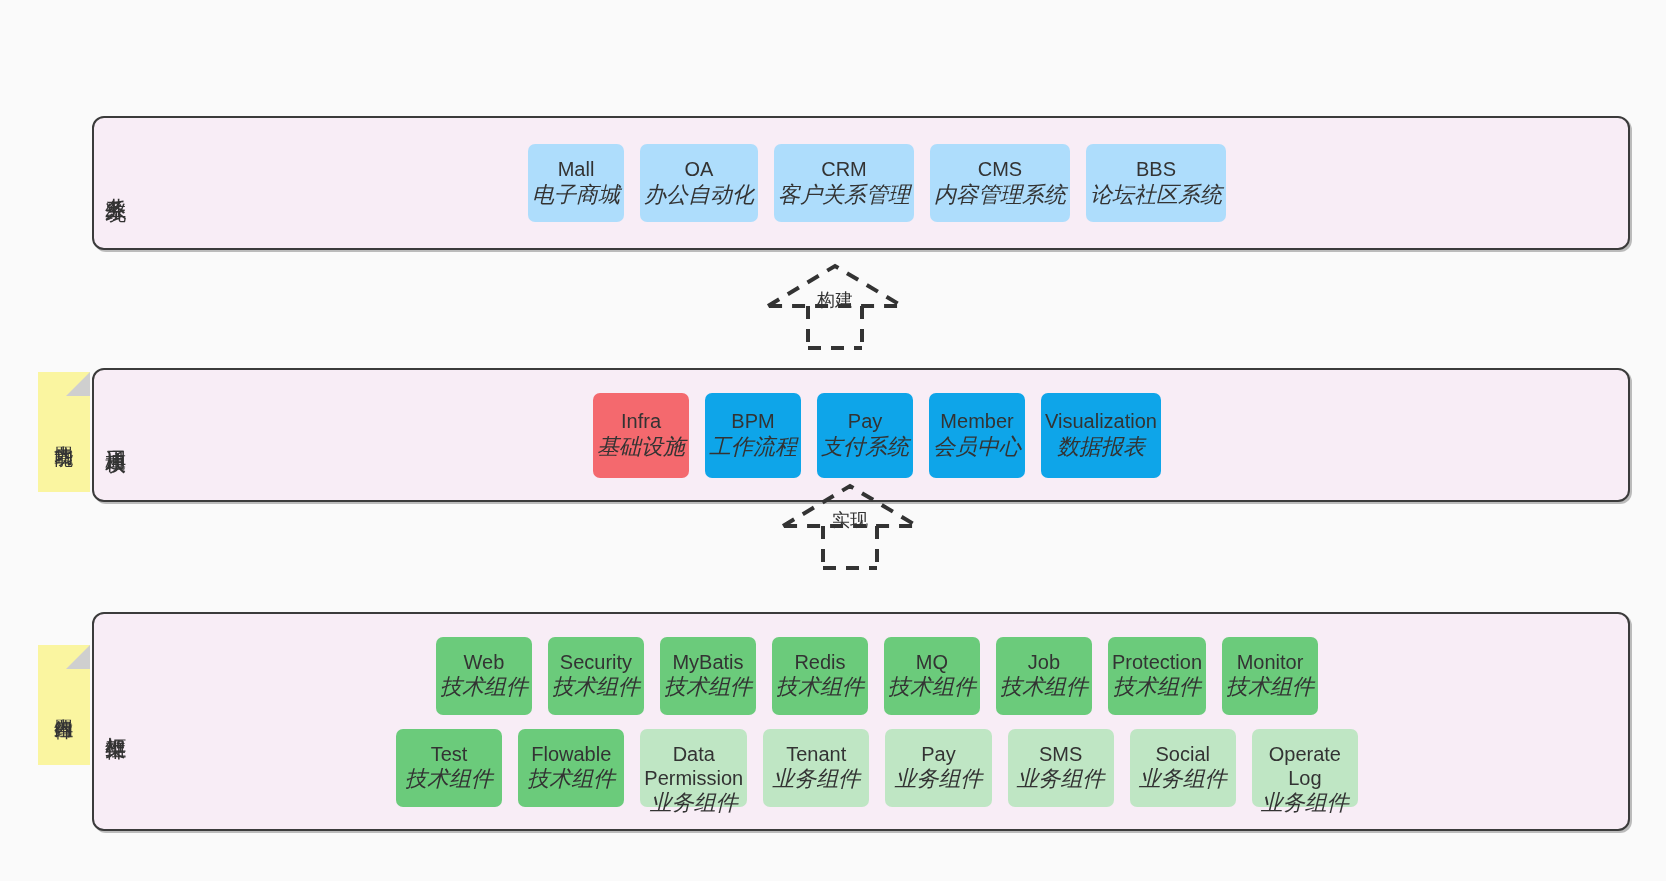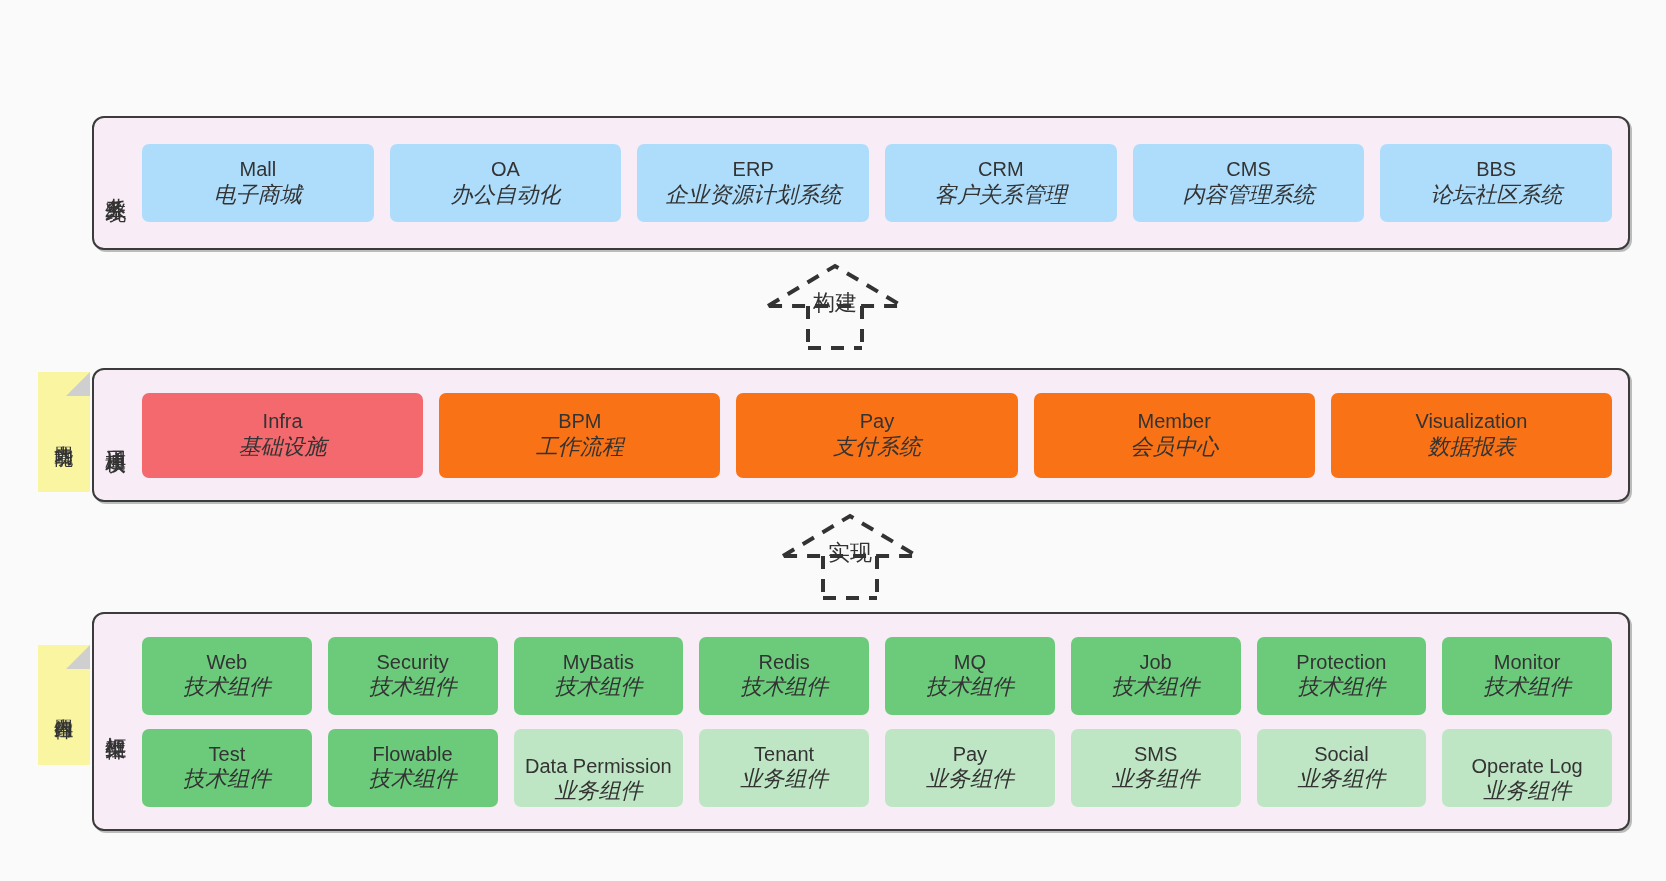--- a/index.html
+++ b/index.html
@@ -53,20 +53,21 @@
     user-select: none;
   }
 
   .layer-body {
     flex: 1 1 auto;
     display: flex;
     flex-direction: column;
     justify-content: center;
     gap: 14px;
     padding: 12px 16px 12px 4px;
+    align-items: center;
   }
 
   .row {
     display: flex;
     flex-direction: row;
     gap: 16px;
   }
 
   
   .card {
@@ -88,21 +89,21 @@
   }
   .card .cn {
     font-size: 22px;
     white-space: nowrap;
     font-style: italic;
   }
   .card.wrap .en { white-space: normal; margin-top: 24px; }
 
   .card.blue        { background: #AEDDFC; height: 78px; }
   .card.red         { background: #F4696E; height: 85px; }
-  .card.pink        { background: #f97316; height: 85px; }
+  .card.pink        { background: #0ea5e9; height: 85px; }
   .card.green       { background: #6BCB7B; height: 78px; }
   .card.lightgreen  { background: #BFE6C4; height: 78px; }
 
   
   .sticky {
     position: absolute;
     box-sizing: border-box;
     width: 52px;
     background: #FAF5A0;
     font-size: 19px;
@@ -130,21 +131,21 @@
     border-color: transparent transparent #cfcfcf transparent;
   }
 
   
   .uml-arrow {
     position: absolute;
     pointer-events: none;
   }
   .uml-arrow .lbl {
     position: absolute;
-    font-size: 22px;
+    font-size: 18px;
     color: #333333;
     background: transparent;
     white-space: nowrap;
     left: 50%;
     transform: translateX(-50%);
     user-select: none;
   }
 </style>
 </head>
 <body>
@@ -155,24 +156,20 @@
     <div class="layer-title">业务系统</div>
     <div class="layer-body">
       <div class="row" id="business-row">
           <div class="card blue">
             <div class="en">Mall</div>
             <div class="cn">电子商城</div>
           </div>
           <div class="card blue">
             <div class="en">OA</div>
             <div class="cn">办公自动化</div>
-          </div>
-          <div class="card blue">
-            <div class="en">ERP</div>
-            <div class="cn">企业资源计划系统</div>
           </div>
           <div class="card blue">
             <div class="en">CRM</div>
             <div class="cn">客户关系管理</div>
           </div>
           <div class="card blue">
             <div class="en">CMS</div>
             <div class="cn">内容管理系统</div>
           </div>
           <div class="card blue">
@@ -220,21 +217,21 @@
             <div class="cn">会员中心</div>
           </div>
           <div class="card pink">
             <div class="en">Visualization</div>
             <div class="cn">数据报表</div>
           </div>
         </div>
     </div>
   </div>
 
-  <div class="uml-arrow" id="arrow-implement" style="left:775px; top:508px; width:150px; height:92px;">
+  <div class="uml-arrow" id="arrow-implement" style="left:775px; top:478px; width:150px; height:92px;">
     <svg width="150" height="92" viewBox="0 0 150 92">
       <path d="M 8 48 L 75 8 L 142 48 L 8 48" fill="none" stroke="#333333" stroke-width="4" stroke-dasharray="13,10" stroke-linecap="butt"></path>
       <line x1="48" y1="48" x2="48" y2="90" stroke="#333333" stroke-width="4" stroke-dasharray="13,10"></line>
       <line x1="102" y1="48" x2="102" y2="90" stroke="#333333" stroke-width="4" stroke-dasharray="13,10"></line>
       <line x1="48" y1="90" x2="102" y2="90" stroke="#333333" stroke-width="4" stroke-dasharray="13,10"></line>
     </svg>
     <span class="lbl" style="top:30px;">实现</span>
   </div>
 
   <div class="sticky" id="sticky-framework" style="left:38px; top:645px; width:52px; height:120px;">

